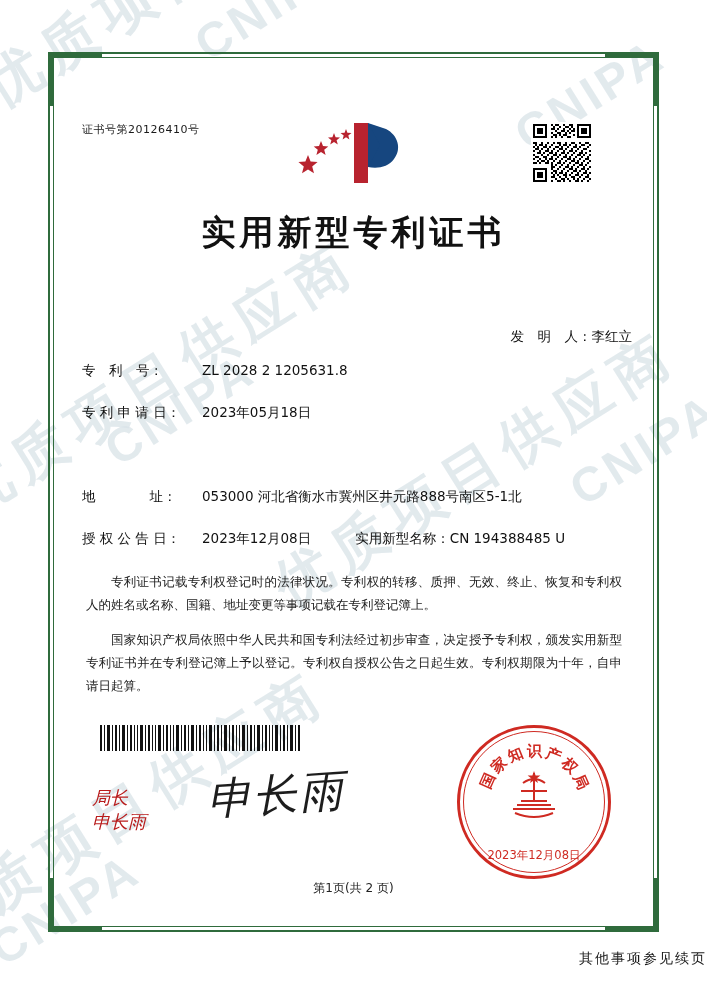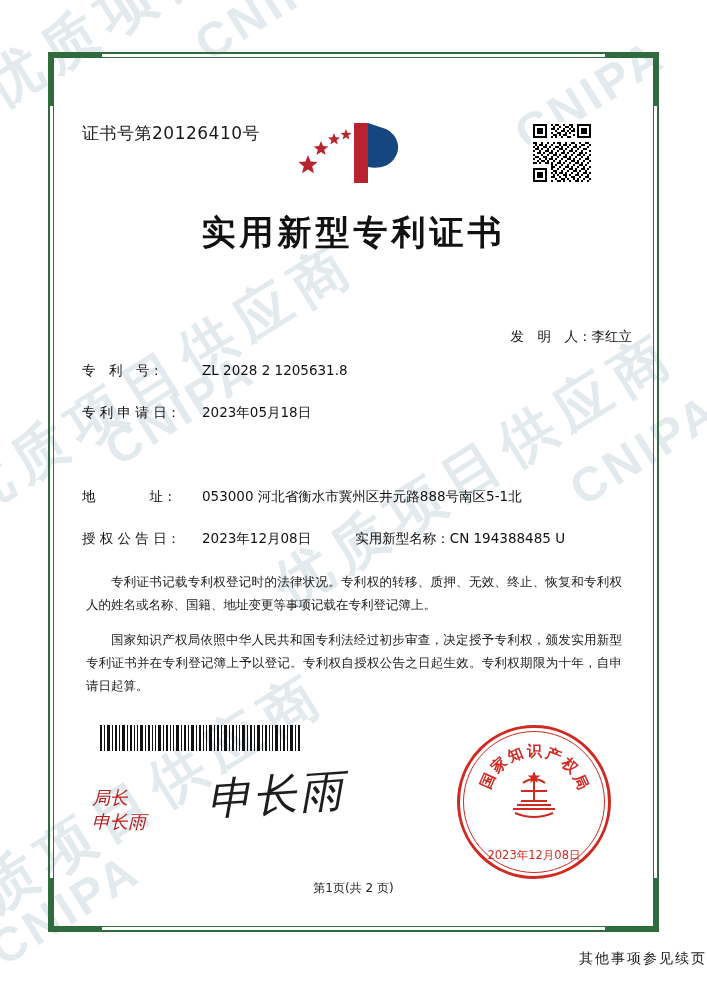--- a/index.html
+++ b/index.html
@@ -78,21 +78,21 @@
     top: 80px;
     width: 563px;
     height: 824px;
     z-index: 2;
   }
 
   #cert-number {
     position: absolute;
     left: 10px;
     top: 42px;
-    font-size: 17px;
+    font-size: 11px;
     color: #1a1a1a;
     letter-spacing: 0.5px;
     text-align: right;
   }
 
   
   #emblem {
     position: absolute;
     left: 222px;
     top: 35px;

